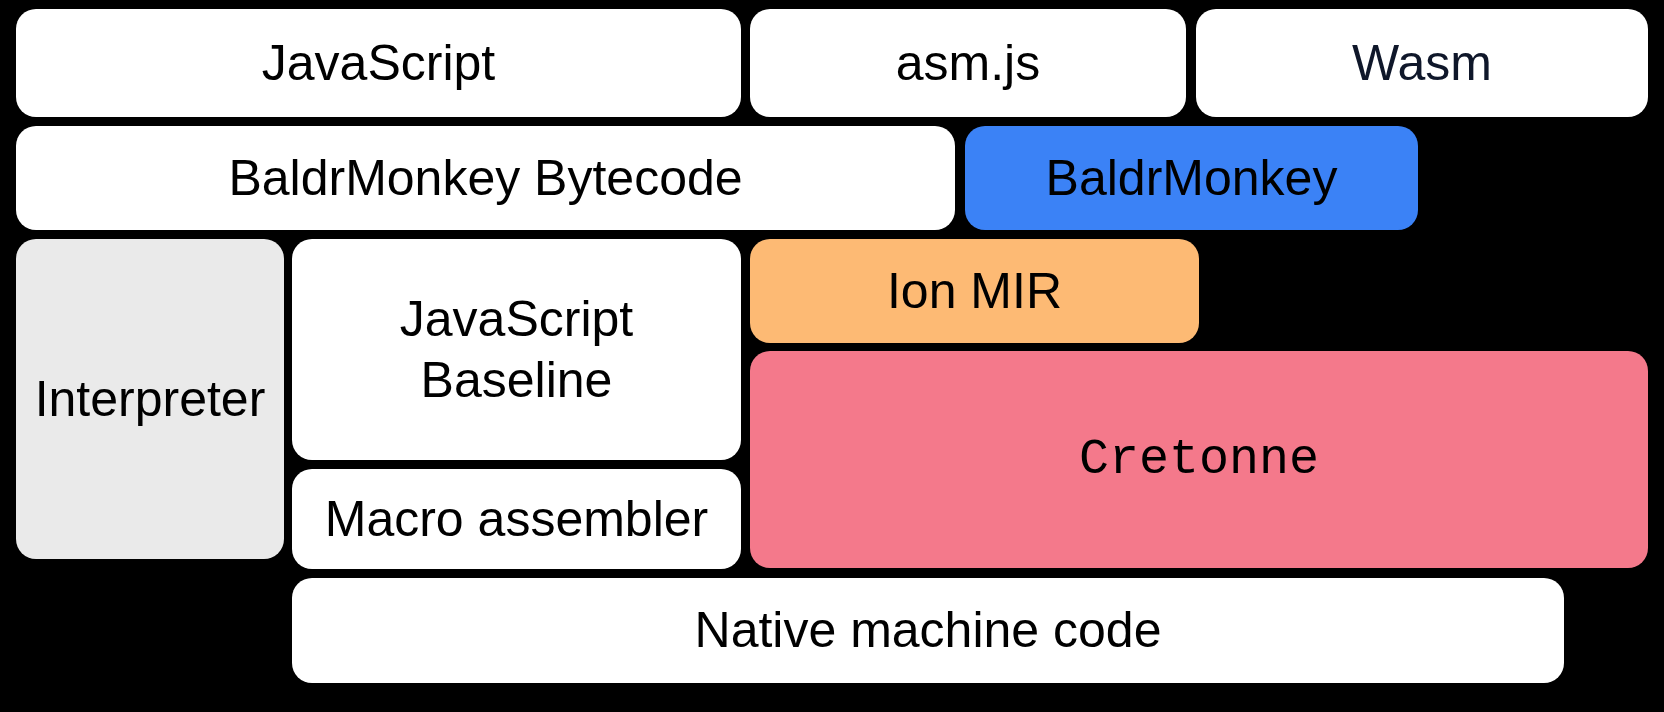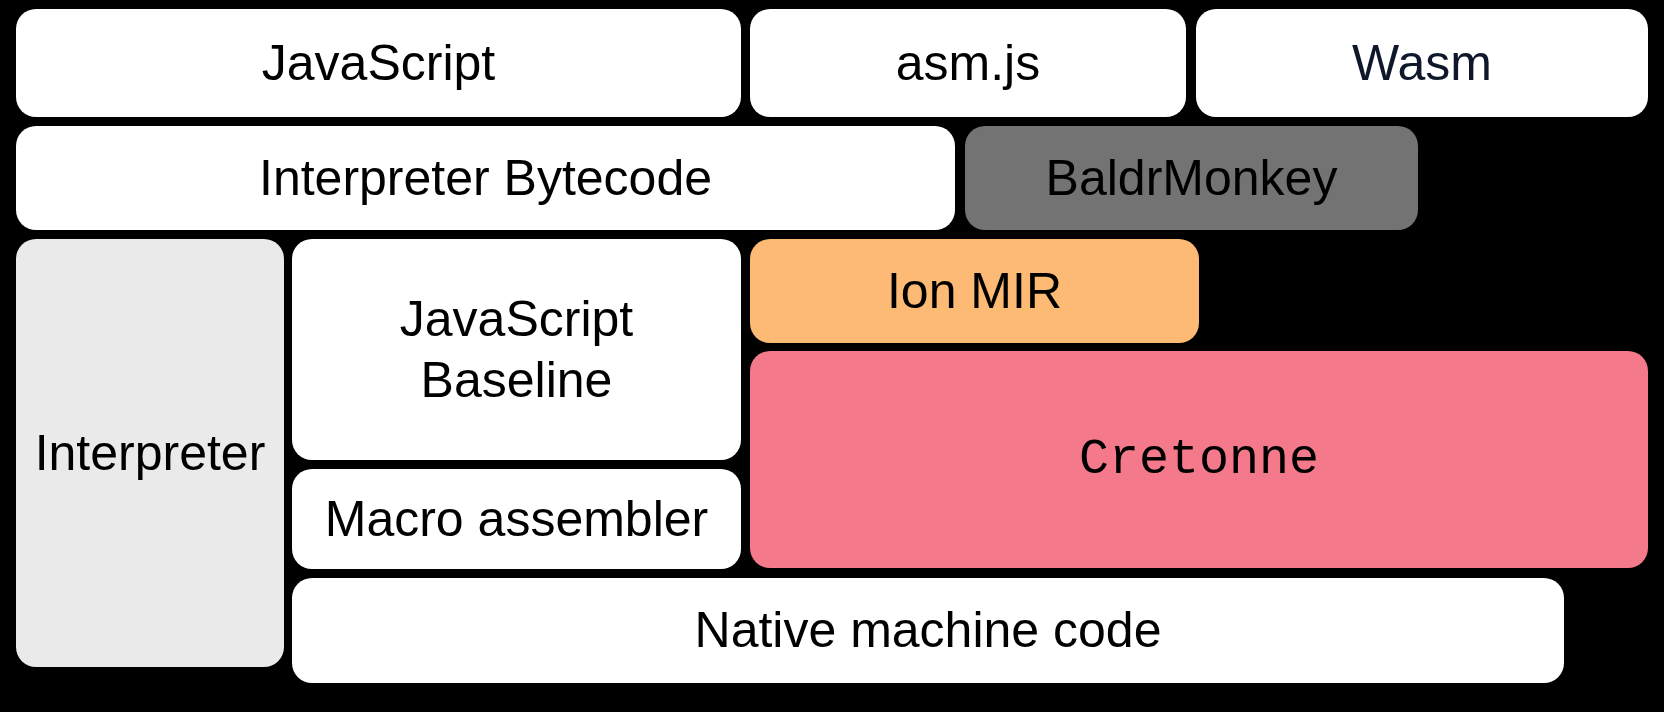--- a/index.html
+++ b/index.html
@@ -39,26 +39,26 @@
     <div class="box" style="left: 16px; top: 9px; width: 725px; height: 108px; background: rgb(255, 255, 255);">
       <span class="label" style="color: rgb(0, 0, 0);">JavaScript</span>
     </div>
     <div class="box" style="left: 750px; top: 9px; width: 436px; height: 108px; background: rgb(255, 255, 255);">
       <span class="label" style="color: rgb(0, 0, 0);">asm.js</span>
     </div>
     <div class="box" style="left: 1196px; top: 9px; width: 452px; height: 108px; background: rgb(255, 255, 255);">
       <span class="label" style="color: #0f172a;">Wasm</span>
     </div>
     <div class="box" style="left: 16px; top: 126px; width: 939px; height: 104px; background: rgb(255, 255, 255);">
-      <span class="label" style="color: rgb(0, 0, 0);">Interpreter Bytecode</span>
+      <span class="label" style="color: rgb(0, 0, 0);">BaldrMonkey Bytecode</span>
     </div>
-    <div class="box" style="left: 965px; top: 126px; width: 453px; height: 104px; background: #737373;">
+    <div class="box" style="left: 965px; top: 126px; width: 453px; height: 104px; background: #3b82f6;">
       <span class="label" style="color: rgb(0, 0, 0);">BaldrMonkey</span>
     </div>
-    <div class="box" style="left: 16px; top: 239px; width: 268px; height: 428px; background: rgb(234, 234, 234);">
+    <div class="box" style="left: 16px; top: 239px; width: 268px; height: 320px; background: rgb(234, 234, 234);">
       <span class="label" style="color: rgb(0, 0, 0);">Interpreter</span>
     </div>
     <div class="box" style="left: 292px; top: 239px; width: 449px; height: 221px; background: rgb(255, 255, 255);">
       <span class="label" style="color: rgb(0, 0, 0);">JavaScript
 Baseline</span>
     </div>
     <div class="box" style="left: 750px; top: 239px; width: 449px; height: 104px; background: #fdba74;">
       <span class="label" style="color: rgb(0, 0, 0);">Ion MIR</span>
     </div>
     <div class="box" style="left: 750px; top: 351px; width: 898px; height: 217px; background: rgb(244, 121, 139);">

